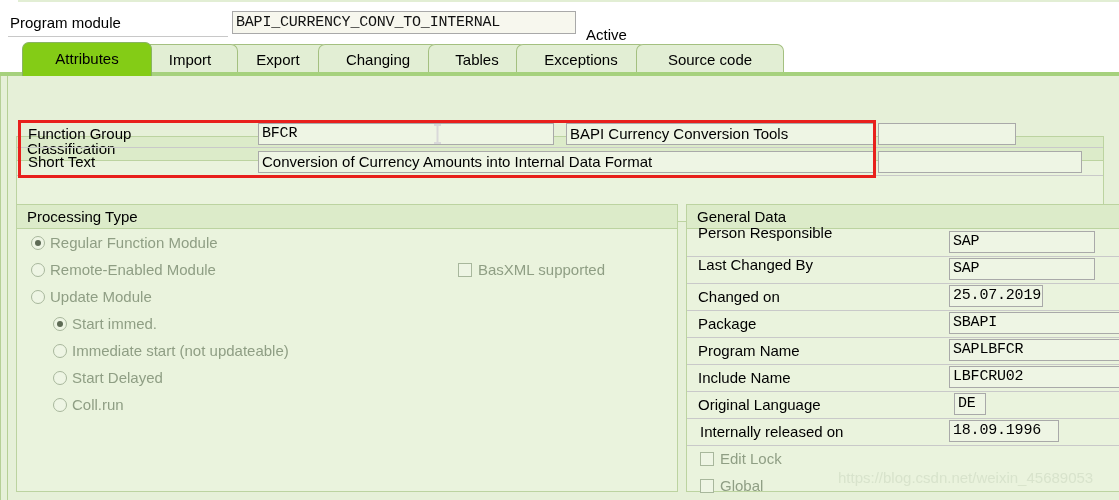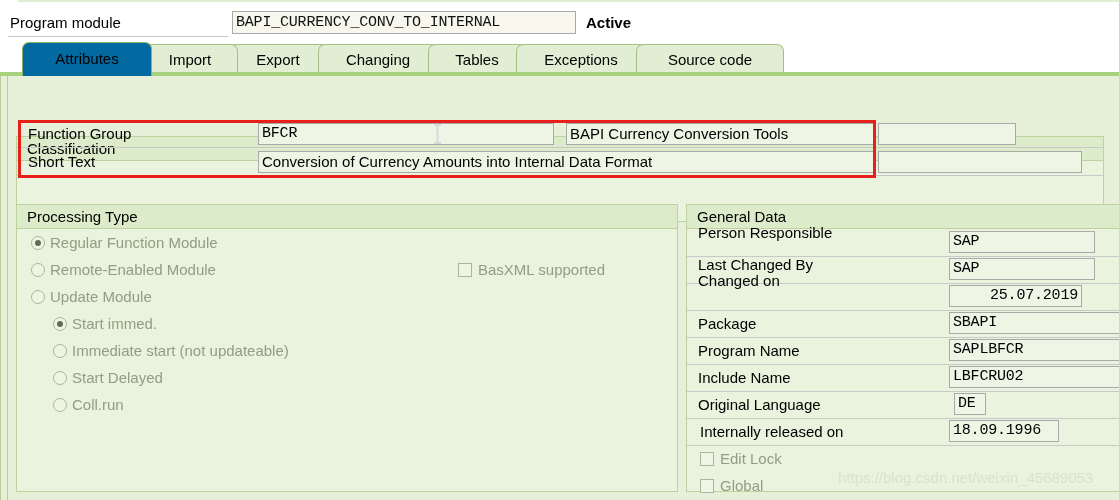--- a/index.html
+++ b/index.html
@@ -39,22 +39,22 @@
     background: #f7f7ee;
     border: 1px solid #a9a9a9;
     font-family: "Liberation Mono", monospace;
     font-size: 15px; color: #111;
     line-height: 21px;
     padding: 0 3px;
     letter-spacing: -0.2px;
     white-space: nowrap; overflow: hidden;
   }
   .fm-status {
-    position: absolute; left: 586px; top: 14px;
-    font-size: 15px; color: #000; font-weight: bold;
+    position: absolute; left: 586px; top: 26px;
+    font-size: 15px; color: #000;
   }
 
   
   .tabstrip {
     position: absolute; left: 0; top: 40px; width: 1119px; height: 36px;
   }
   .tab {
     position: absolute; top: 4px; height: 32px;
     box-sizing: border-box;
     background: #e2eed4;
@@ -63,21 +63,21 @@
     border-radius: 7px 7px 0 0;
     color: #000;
     font-size: 15px;
     line-height: 30px;
     text-align: center;
     white-space: nowrap;
     overflow: hidden;
     transform: skewX(0deg);
   }
   .tab.active {
-    background: #0369a1;
+    background: #84cc16;
     border-color: #89b463;
     font-weight: normal;
     top: 2px; height: 34px;
     line-height: 32px;
     z-index: 5;
   }
   .tab-underline {
     position: absolute; left: 0; top: 72px; width: 1119px; height: 4px;
     background: #a6d17d;
   }
@@ -277,22 +277,22 @@
   </div>
 
   <div class="gd-label" style="left:698px; top:224px;">Person Responsible</div>
   <div class="field mono" style="left:949px; top:231px; width:146px; height:22px; line-height:20px;">SAP</div>
   <div class="gd-sep" style="left:687px; top:256px; width:432px;"></div>
 
   <div class="gd-label" style="left:698px; top:256px;">Last Changed By</div>
   <div class="field mono" style="left:949px; top:258px; width:146px; height:22px; line-height:20px;">SAP</div>
   <div class="gd-sep" style="left:687px; top:283px; width:432px;"></div>
 
-  <div class="gd-label" style="left:698px; top:272px;">Changed on</div>
-  <div class="field mono" style="left:949px; top:285px; width:133px; height:22px; line-height:20px;text-align:right;">25.07.2019</div>
+  <div class="gd-label" style="left:698px; top:288px;">Changed on</div>
+  <div class="field mono" style="left:949px; top:285px; width:94px; height:22px; line-height:20px;">25.07.2019</div>
   <div class="gd-sep" style="left:687px; top:310px; width:432px;"></div>
 
   <div class="gd-label" style="left:698px; top:315px;">Package</div>
   <div class="field mono" style="left:949px; top:312px; width:180px; height:22px; line-height:20px;">SBAPI</div>
   <div class="gd-sep" style="left:687px; top:337px; width:432px;"></div>
 
   <div class="gd-label" style="left:698px; top:342px;">Program Name</div>
   <div class="field mono" style="left:949px; top:339px; width:180px; height:22px; line-height:20px;">SAPLBFCR</div>
   <div class="gd-sep" style="left:687px; top:364px; width:432px;"></div>
 

